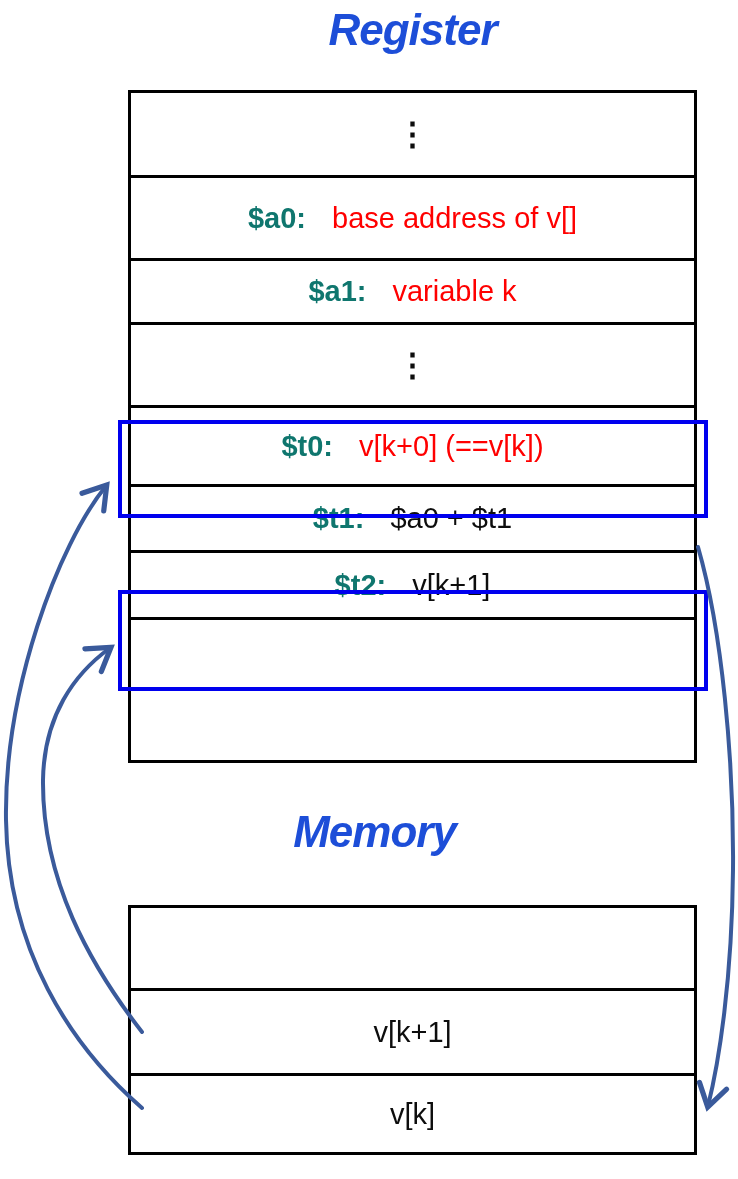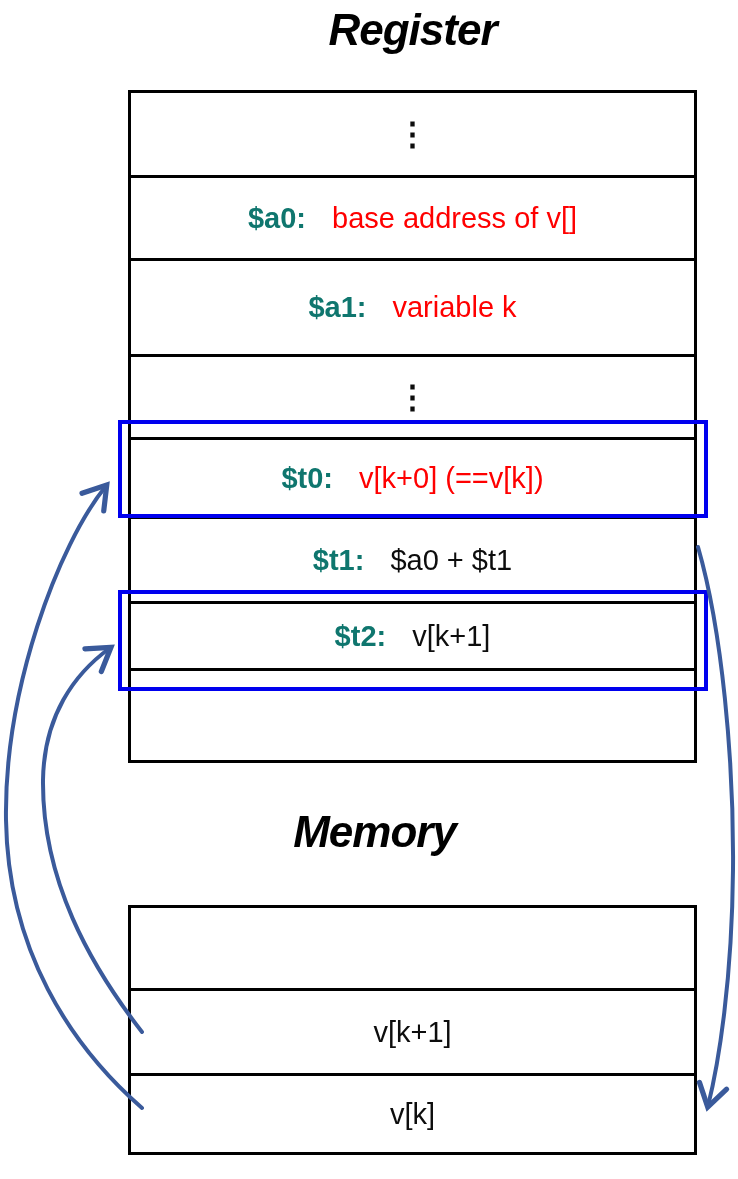--- a/index.html
+++ b/index.html
@@ -5,21 +5,21 @@
   html,body { margin:0; padding:0; }
   body {
     width:738px; height:1179px; position:relative;
     background:#ffffff;
     font-family:"Liberation Sans", sans-serif;
     overflow:hidden;
   }
   .section-title {
     position:absolute;
     font-weight:bold; font-style:italic;
-    font-size:44px; color:#000000;
+    font-size:44px; color:#1d4ed8;
     text-align:center; line-height:1.2;
     letter-spacing:-1px;
   }
   #register-title { left:128px; top:4px;   width:569px; }
   #memory-title   { left:90px;  top:806px; width:569px; }
 
   .box-table {
     position:absolute; box-sizing:border-box;
     border:3px solid #000000;
     display:flex; flex-direction:column;
@@ -60,32 +60,32 @@
 <div class="section-title" id="register-title">Register</div>
 
 <div class="box-table" id="register-table">
   <div class="row" style="height:85px">
     <span class="dots">⋮</span>
   </div>
   <div class="row" style="height:83px">
     <span class="reg-name">$a0:</span>
     <span class="reg-val red">base address of v[]</span>
   </div>
-  <div class="row" style="height:96px">
+  <div class="row" style="height:64px">
     <span class="reg-name">$a1:</span>
     <span class="reg-val red">variable k</span>
   </div>
   <div class="row" style="height:83px">
     <span class="dots">⋮</span>
   </div>
   <div class="row" style="height:79px">
     <span class="reg-name">$t0:</span>
     <span class="reg-val red">v[k+0] (==v[k])</span>
   </div>
-  <div class="row" style="height:85px">
+  <div class="row" style="height:66px">
     <span class="reg-name">$t1:</span>
     <span class="reg-val">$a0 + $t1</span>
   </div>
   <div class="row" style="height:67px">
     <span class="reg-name">$t2:</span>
     <span class="reg-val">v[k+1]</span>
   </div>
   <div class="row"></div>
 </div>
 

